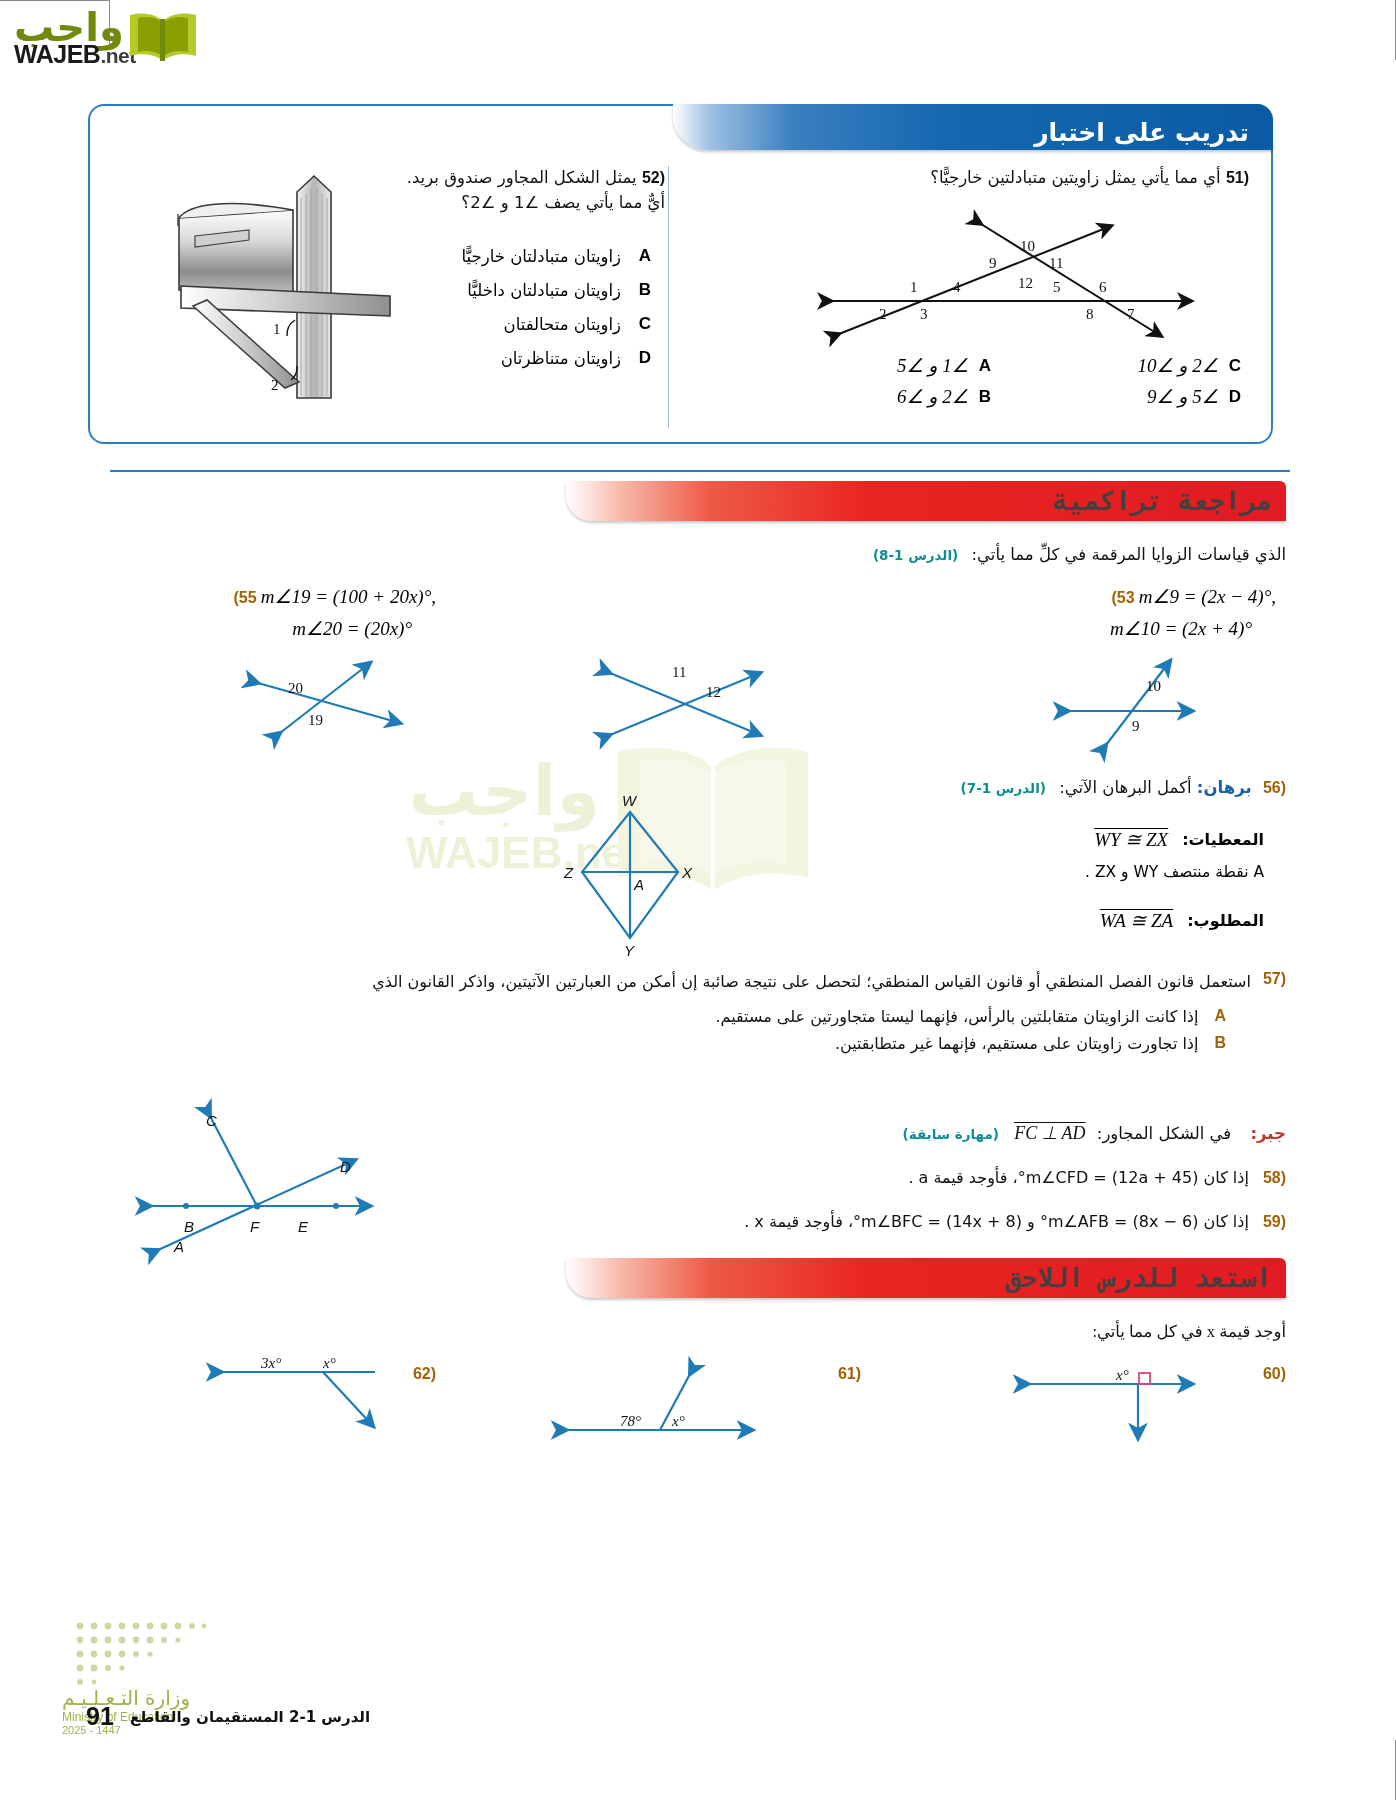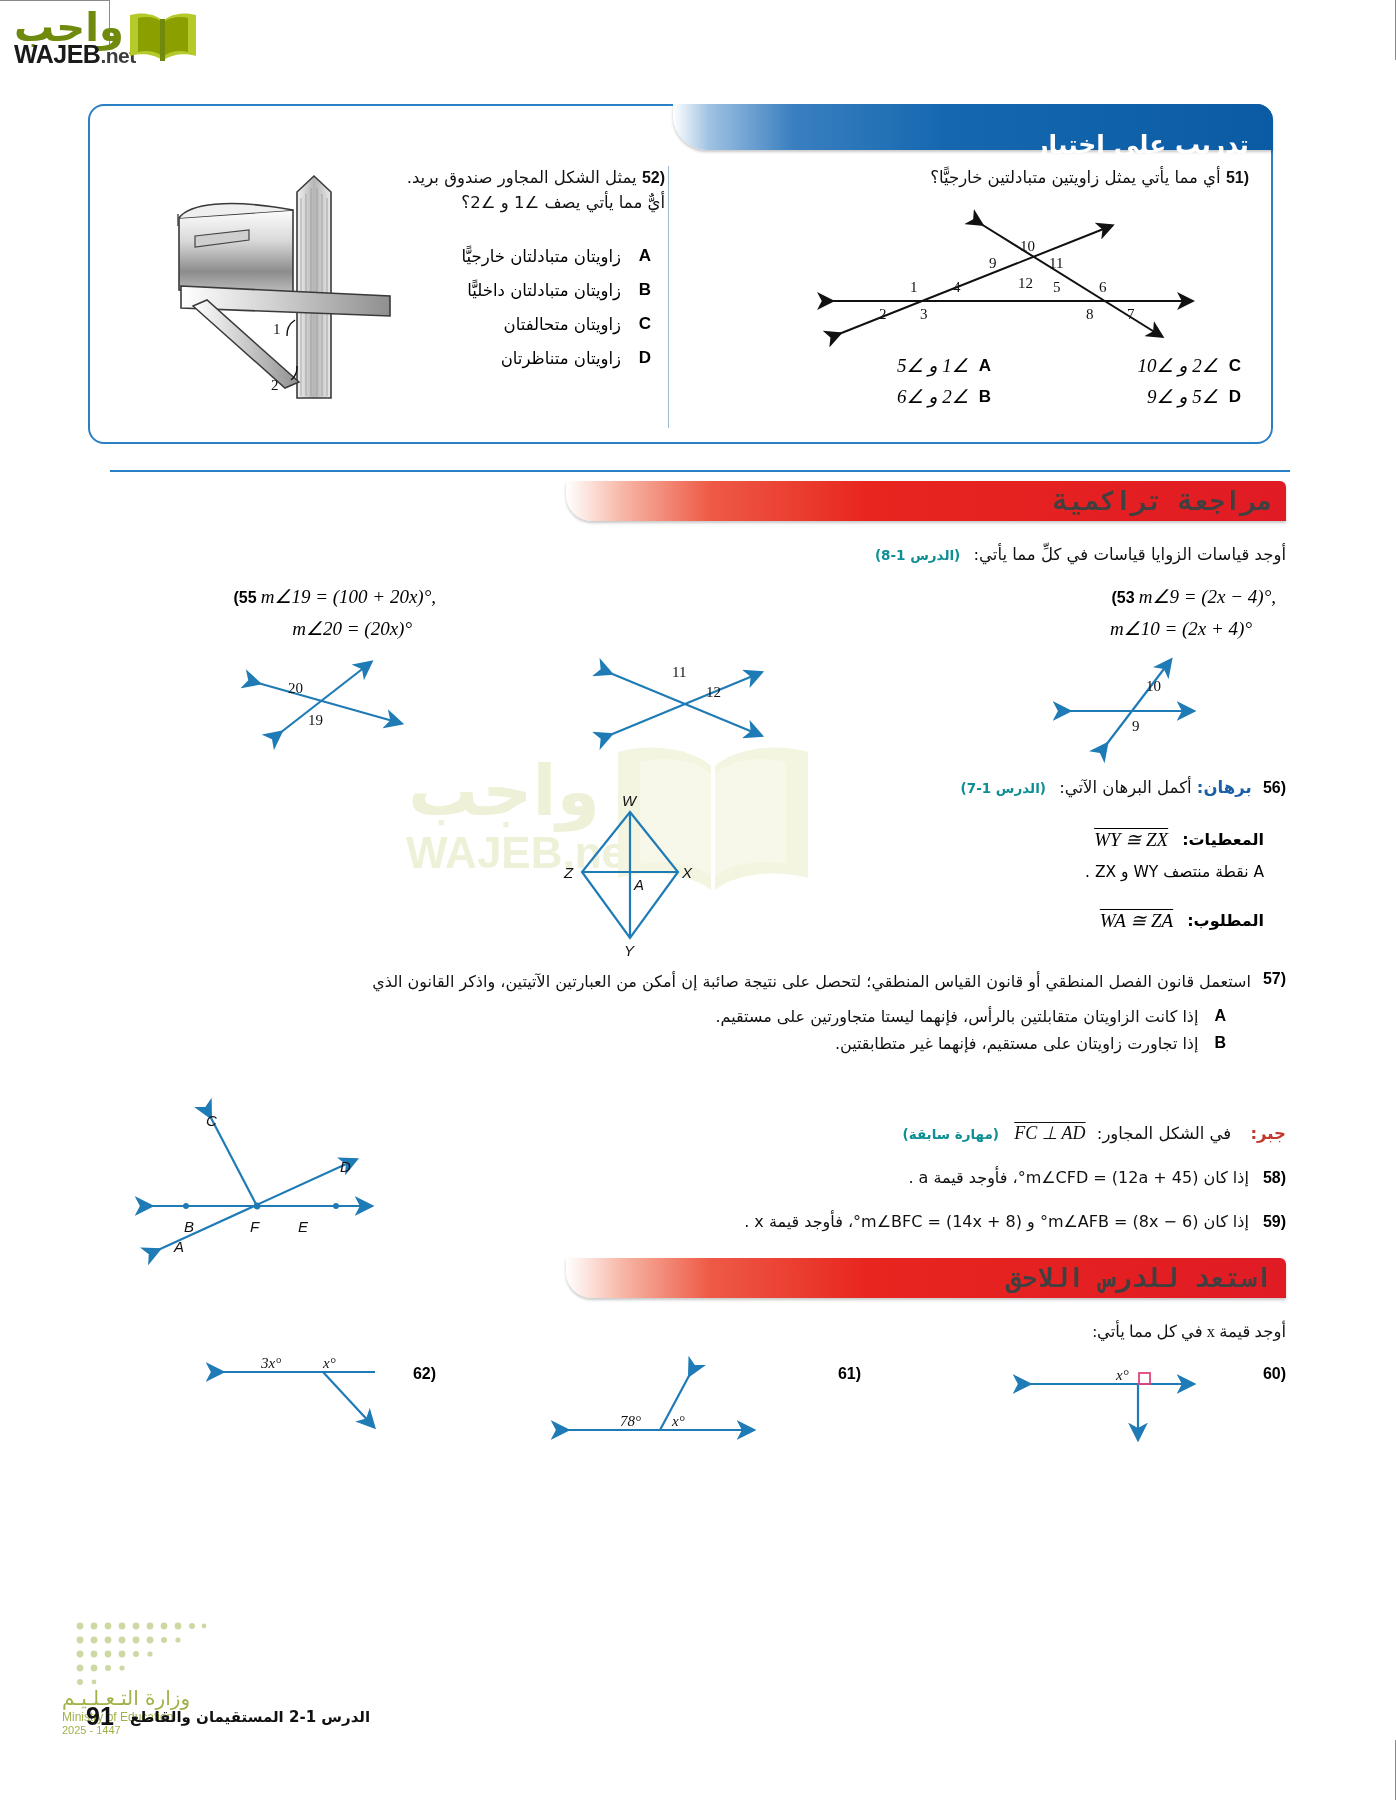--- a/index.html
+++ b/index.html
@@ -41,21 +41,21 @@
     position: absolute; left: 88px; top: 104px; width: 1185px; height: 340px;
     border: 2px solid #2b7fc4; border-radius: 16px; background: #fff;
   }
   .blue-banner {
     position: absolute; right: -2px; top: -2px; width: 600px; height: 46px;
     background: linear-gradient(to left, #0a5ba3 0%, #1568b0 55%, #3a7fc0 80%, #9fc2e2 94%, #ffffff 100%);
     border-radius: 0 16px 0 34px;
     box-shadow: 0 2px 3px rgba(0,0,0,.22);
   }
   .blue-banner-txt {
-    position:absolute; right: 22px; top: 24px;
+    position:absolute; right: 22px; top: 12px;
     font-family: "DejaVu Sans", sans-serif;
     font-size: 25px; font-weight: bold; color: #fff; direction: rtl;
     letter-spacing:.5px;
   }
   .blue-divider {
     position:absolute; left: 578px; top: 60px; width:1px; height: 262px; background:#9fb8cf;
   }
 
   
   .q51 { position:absolute; right: 22px; top: 62px; width: 520px; direction: rtl; }
@@ -88,21 +88,21 @@
     position:absolute; right:22px; top: 5px;
     font-family:Liberation Mono, monospace; font-size:26px; font-weight:bold; color:#404040; direction:rtl;
   }
   .thinline { position:absolute; height:2px; background:#2b7fc4; }
 
   
   .ar { font-family:"DejaVu Sans", sans-serif; direction:rtl; color:#111; }
   .mathi { font-family:"Liberation Serif", serif; font-style:italic; }
   .lesson-ref { color:#0d8f93; font-family:"DejaVu Sans", sans-serif; font-size:13.5px; font-weight:bold; direction:rtl;}
   .bold-ar { font-family:"DejaVu Sans", sans-serif; font-weight:bold; }
-  .numlbl { font-family:"Liberation Sans", sans-serif; font-weight:bold; font-size:16px; color:#000000;}
+  .numlbl { font-family:"Liberation Sans", sans-serif; font-weight:bold; font-size:16px; color:#a16207;}
 
   
   .wm-center { position:absolute; left: 398px; top: 740px; width: 430px; height: 180px; opacity:.35; }
   .wm-center .wtxt {
     position:absolute; left: 10px; top: 10px;
     font-family:"DejaVu Sans", sans-serif; font-size:70px; font-weight:bold; color:#cfd98f; direction:rtl;
   }
   .wm-center .wtxt2 {
     position:absolute; left: 8px; top: 88px;
     font-family:"Liberation Sans", sans-serif; font-size:44px; font-weight:bold; color:#cfd98f;
@@ -281,21 +281,21 @@
       <path d="M116 206 A 16 16 0 0 0 122 192" fill="none" stroke="#111" stroke-width="1.4"></path>
       <text class="lbl-blk" x="96" y="216" font-size="17">2</text>
     </svg>
   </div>
 
   <div class="thinline" style="left:110px; top:470px; width:1180px;"></div>
   <div class="redbanner" style="right:110px; top:481px; width:720px;"></div>
   <div class="redbanner-txt" style="right:124px; top:486px;">مراجعة تراكمية</div>
 
   <div class="ar" style="position:absolute; right:110px; top:545px; font-size:16.5px;">
-    <span>أوجد قياسات الزوايا قياسات في كلِّ مما يأتي:</span>
+    <span>الذي قياسات الزوايا المرقمة في كلِّ مما يأتي:</span>
     <span class="lesson-ref" style="margin-right:8px;">(الدرس 1-8)</span>
   </div>
 
   <div style="position:absolute; right:110px; top:585px; width:1180px; display:flex; justify-content:space-between; direction:rtl;">
 
     <div style="width:330px; text-align:right;">
       <div style="direction:ltr; text-align:right;">
         <span class="numlbl">(53</span>
         <span class="mathi" style="font-size:19px; margin-right:10px;font-style:italic;">m∠9 = (2x − 4)°,</span>
       </div>

